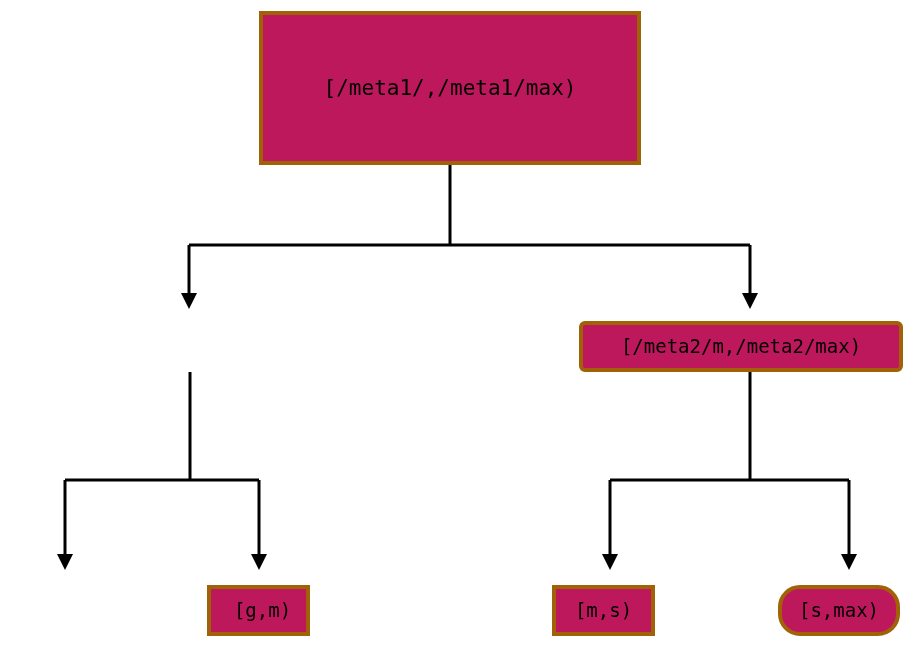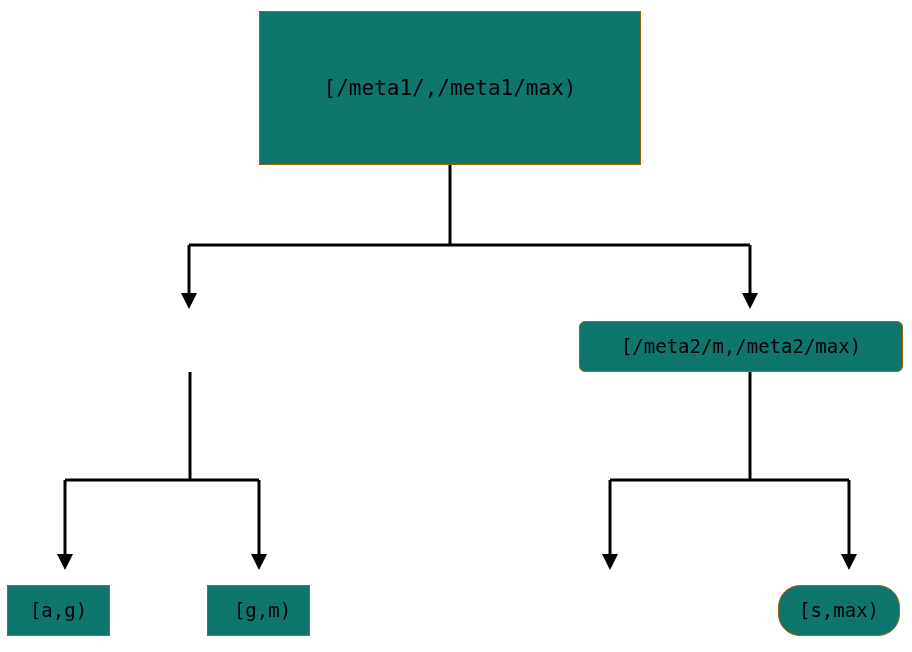--- a/index.html
+++ b/index.html
@@ -22,22 +22,22 @@
     position: absolute;
     left: 0;
     top: 0;
     width: 912px;
     height: 652px;
     pointer-events: none;
   }
   .tree-node {
     position: absolute;
     box-sizing: border-box;
-    border: 1px solid #a16207;
-    background: #0f766e;
+    border: 4px solid #a16207;
+    background: #be185d;
     display: flex;
     align-items: center;
     justify-content: center;
     color: #000000;
     white-space: pre;
     letter-spacing: 0px;
   }
   .node-label {
     display: block;
     text-align: center;
@@ -133,26 +133,26 @@
 
   <div class="tree-node" id="node-root">
     <span class="node-label">[/meta1/,/meta1/max)</span>
   </div>
 
 
   <div class="tree-node" id="node-r">
     <span class="node-label">[/meta2/m,/meta2/max)</span>
   </div>
 
-  <div class="tree-node" id="node-ll">
-    <span class="node-label">[a,g)</span>
-  </div>
 
   <div class="tree-node" id="node-lr">
     <span class="node-label">[g,m)</span>
   </div>
 
+  <div class="tree-node" id="node-rl">
+    <span class="node-label">[m,s)</span>
+  </div>
 
   <div class="tree-node" id="node-rr">
     <span class="node-label">[s,max)</span>
   </div>
 
 </div>
 
 </body></html>

